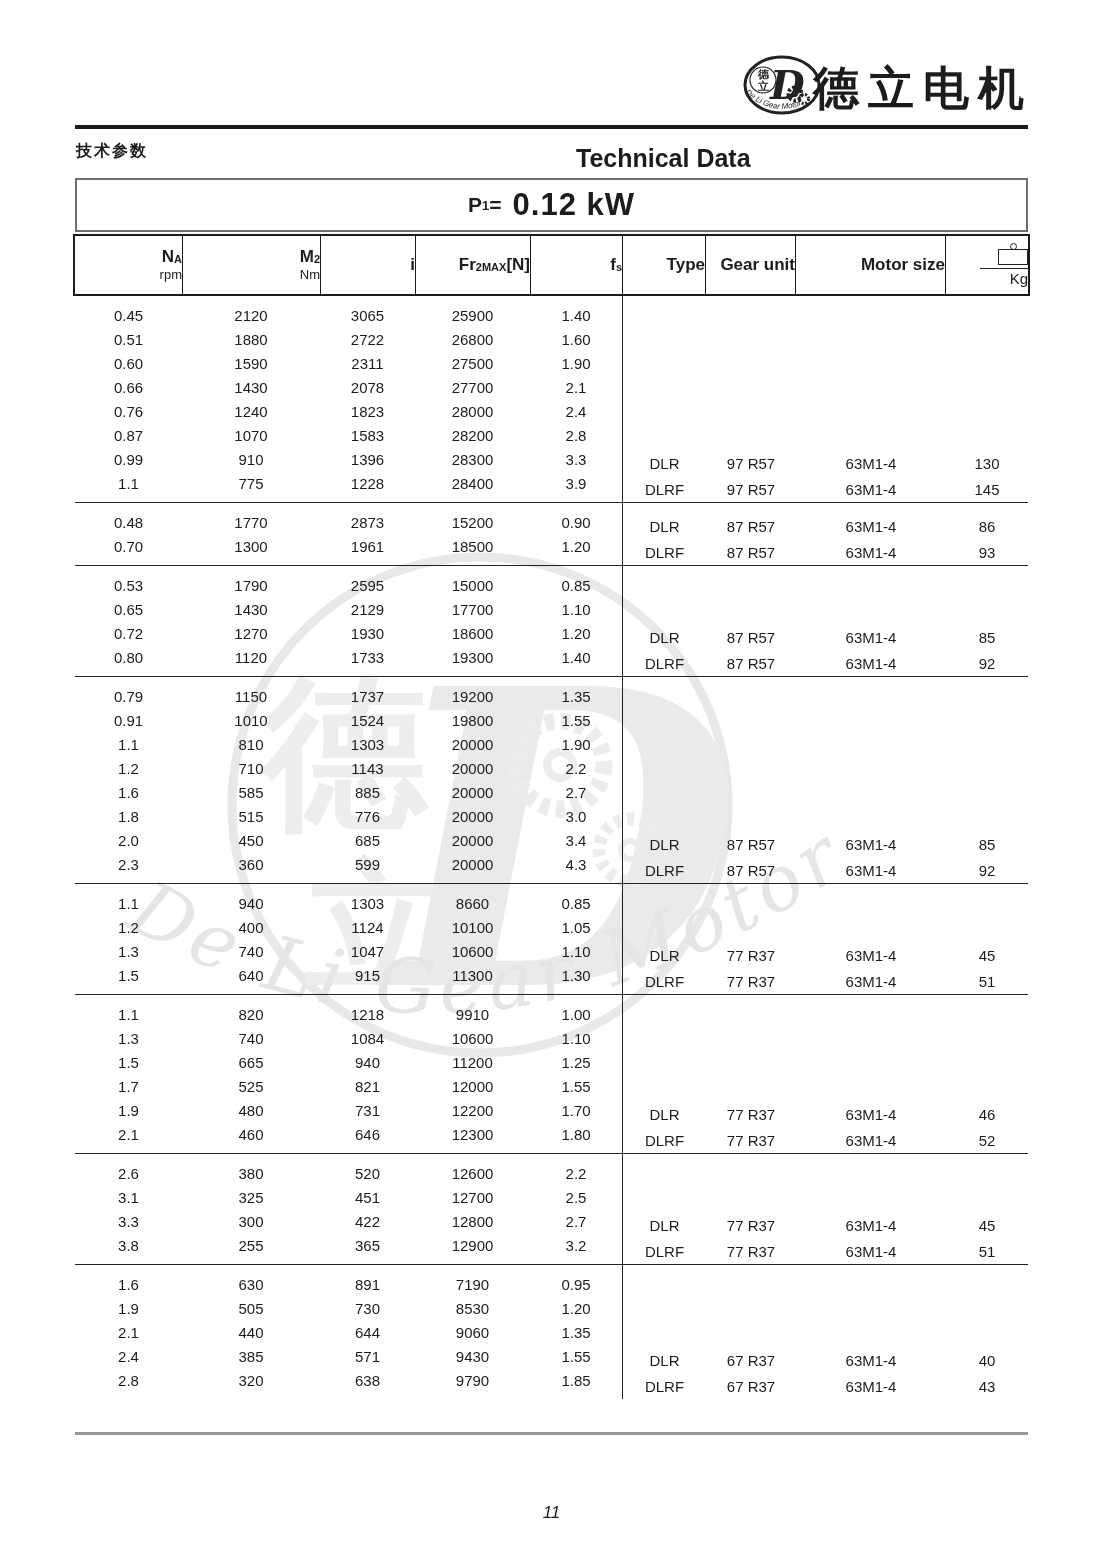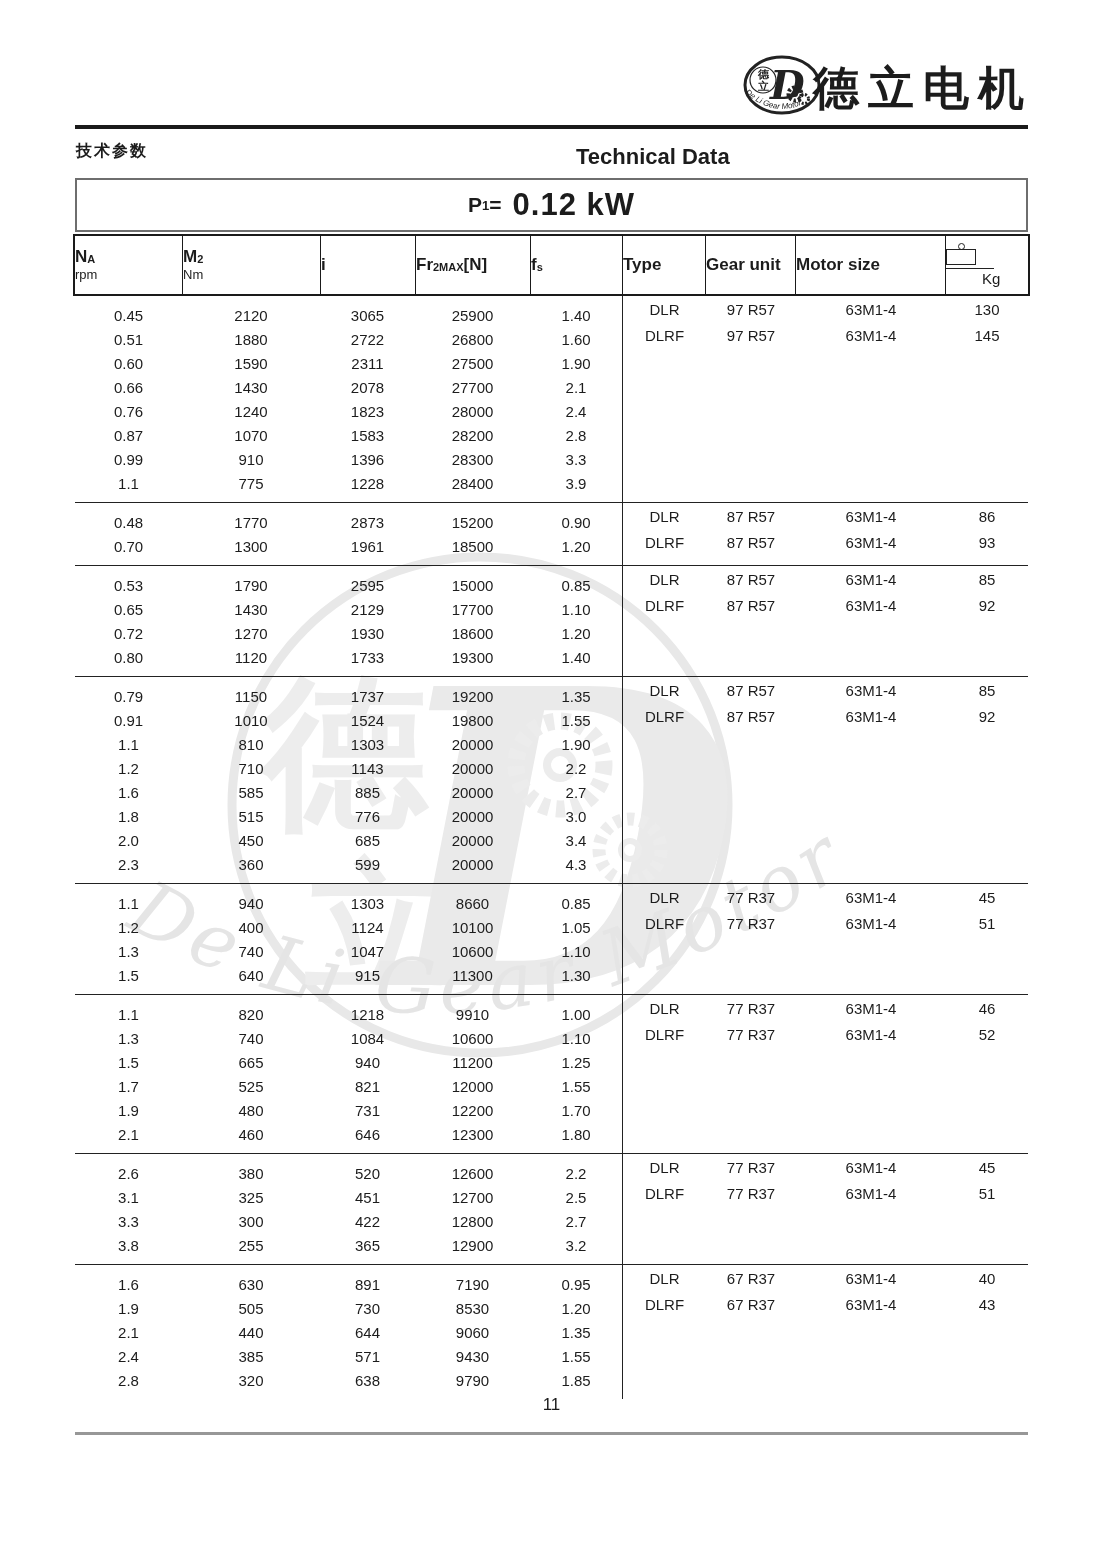--- a/index.html
+++ b/index.html
@@ -14,33 +14,33 @@
   .content { position:absolute; left:0; top:0; width:1100px; height:1555px; z-index:1; }
 
   
   .emblem { position:absolute; left:737px; top:53px; width:90px; height:76px; }
   .brand-name { position:absolute; left:797px; top:58px; width:200px;
                 font-family:"DejaVu Serif","Liberation Serif",serif; font-weight:bold;
                 font-size:46px; letter-spacing:9px; white-space:nowrap;margin-left:16px; }
   .top-rule { position:absolute; left:75px; top:125px; width:953px; height:4px; background:#1a1a1a; }
 
   .sec-cn { position:absolute; left:76px; top:141px; font-size:16px; font-weight:bold; letter-spacing:2px; }
-  .sec-en { position:absolute; left:576px; top:144px; font-size:22px; font-weight:bold; }
+  .sec-en { position:absolute; left:576px; top:144px; font-size:25px; font-weight:bold; }
 
   .power-box { position:absolute; left:75px; top:178px; width:953px; height:54px;
                border:2px solid #6e6e6e; display:flex; align-items:center; justify-content:center; }
   .p-label { font-weight:bold; font-size:21px; }
   .p-sub   { font-weight:bold; font-size:13px; vertical-align:-2px; }
   .p-eq    { font-weight:bold; font-size:21px; }
   .p-value { font-weight:bold; font-size:31px; letter-spacing:1px; margin-left:11px; }
 
   
   .thead { position:absolute; left:73px; top:234px; width:957px; height:62px;
            border:2px solid #1a1a1a; display:flex; background:transparent; }
-  .th { display:flex; flex-direction:column; align-items:flex-start; justify-content:center; }
+  .th { display:flex; flex-direction:column; align-items:flex-end; justify-content:center; }
   .th + .th { border-left:1.5px solid #1a1a1a; }
   .th-main { font-weight:bold; font-size:17px; line-height:1.1; }
   .th-main sub { font-size:11px; font-weight:bold; vertical-align:-1px; }
   .th-unit { font-size:13px; margin-top:1px; }
   .w-na{width:107px} .w-m2{width:138px} .w-i{width:95px} .w-fr{width:115px} .w-fs{width:92px}
   .w-type{width:83px} .w-gear{width:90px} .w-motor{width:150px} .w-kg{flex:1}
 
   .kg-icon { display:flex; flex-direction:column; align-items:center; }
   .kg-ring { width:7px; height:7px; border:1.5px solid #222; border-radius:50%; margin-bottom:-1px; background:#fff; }
   .kg-block { width:30px; height:16px; border:1.5px solid #222; background:#fff; }
@@ -48,27 +48,27 @@
   .kg-label { font-size:15px; margin-top:1px;margin-left:36px; }
 
   
   .tbody { position:absolute; left:75px; top:296px; width:953px; }
   .group { display:flex; border-bottom:1.5px solid #222; }
   .group:last-child { border-bottom:none; }
   .g-left { width:547px; padding:7px 0; }
   .drow { height:24px; display:flex; align-items:center; }
   .c { display:inline-block; text-align:center; font-size:15px; }
   .c0{width:107px} .c1{width:138px} .c2{width:95px} .c3{width:115px} .c4{width:92px}
-  .g-right { flex:1; border-left:1.5px solid #222; display:flex; flex-direction:column; justify-content:flex-start; }
+  .g-right { flex:1; border-left:1.5px solid #222; display:flex; flex-direction:column; justify-content:flex-end; }
   .irow { height:26px; display:flex; align-items:center; }
   .r-type{width:83px} .r-gear{width:90px} .r-motor{width:150px} .r-kg{flex:1}
 
   
   .footer-rule { position:absolute; left:75px; top:1432px; width:953px; height:3px; background:#979797; }
-  .page-num { position:absolute; left:75px; top:1395px; width:953px; text-align:center; font-size:17px; }
+  .page-num { position:absolute; left:75px; top:1503px; width:953px; text-align:center; font-size:17px;font-style:italic; }
 </style>
 </head>
 <body>
 
 <div class="page">
 
   <svg class="wm" viewBox="0 0 1100 1555" xmlns="http://www.w3.org/2000/svg">
     <circle cx="480" cy="805" r="248" fill="none" stroke="#e8e8e8" stroke-width="9"></circle>
     <text x="262" y="810" font-size="165" font-family="DejaVu Serif, serif" font-weight="bold" fill="#ededed">德</text>
     <text x="305" y="975" font-size="140" font-family="DejaVu Serif, serif" font-weight="bold" fill="#ededed">立</text>

